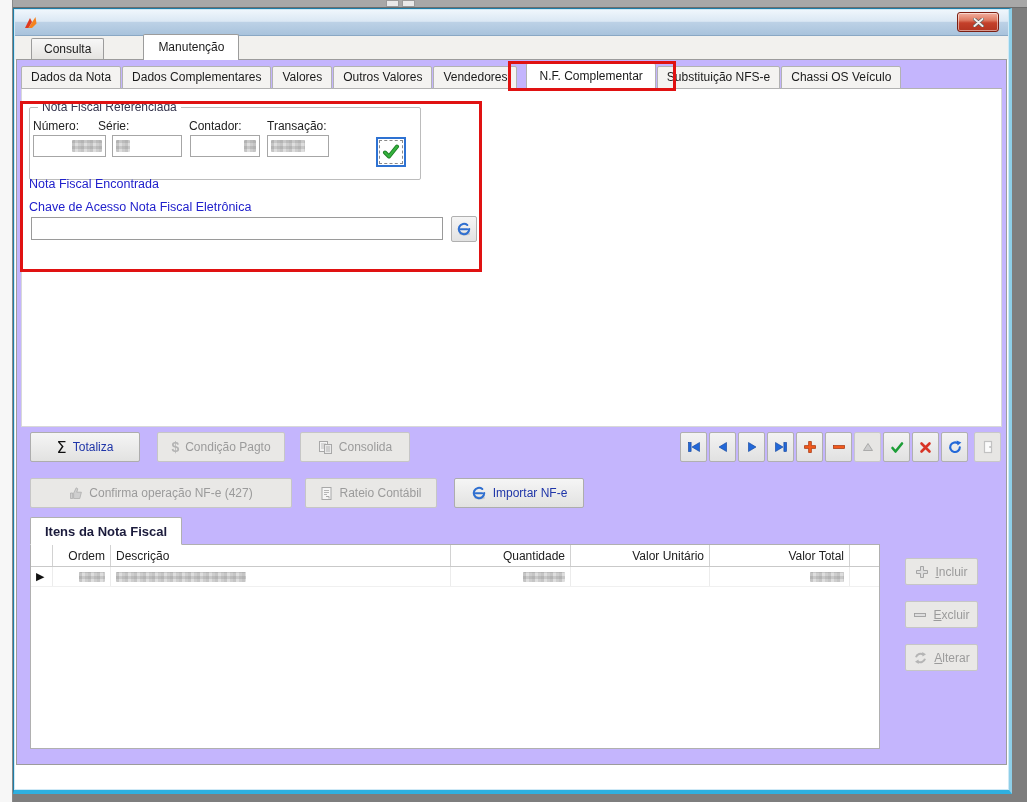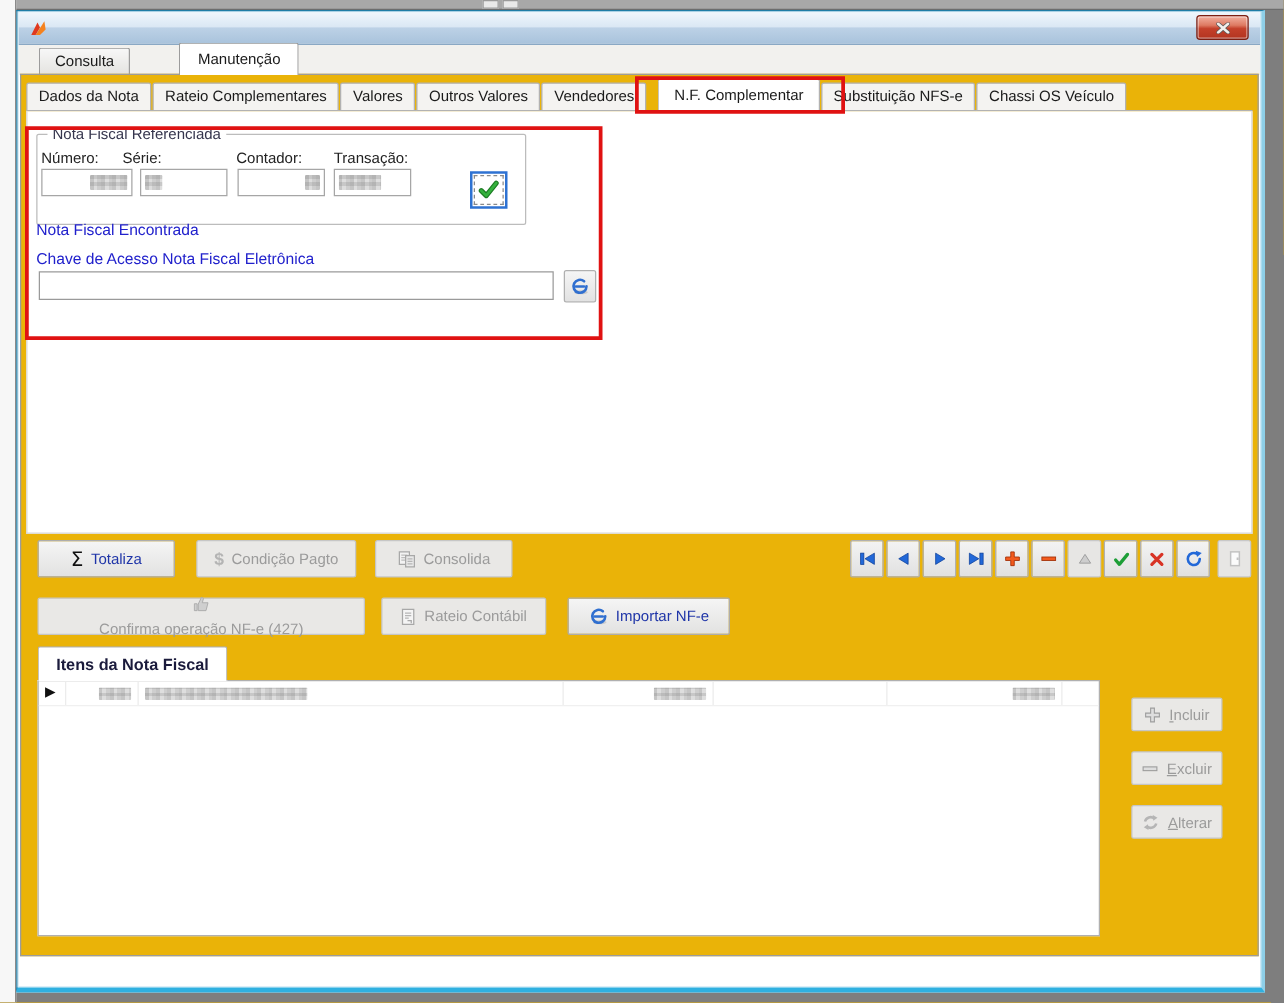--- a/index.html
+++ b/index.html
@@ -25,21 +25,21 @@
   .close-btn { position:absolute; right:9px; top:2px; width:42px; height:20px; border:1px solid #7c1f12; border-radius:3px;
                background:linear-gradient(#f2b0a0 0%, #de7a62 40%, #c4402a 55%, #b23420 100%);
                box-shadow: inset 0 0 0 1px rgba(255,255,255,.5); display:flex; align-items:center; justify-content:center; cursor:pointer; }
 
   .tabstrip-bg { position:absolute; left:1px; top:27px; right:1px; height:24px; background:#f2f1ee; }
   .main-tabs { position:absolute; left:17px; top:28px; display:flex; align-items:flex-end; height:23px;gap:37px; }
   .main-tab { font-size:12px; padding:3px 12px 4px 12px; background:linear-gradient(#f7f7f7,#e4e3e0);
               border:1px solid #9c9c9c; border-bottom:none; border-radius:2px 2px 0 0; margin-right:2px; cursor:pointer; }
   .main-tab.active { background:#fff; padding:5px 14px 6px 14px; position:relative; z-index:6; }
 
-  .page-panel { position:absolute; left:2px; top:50px; width:991px; height:706px; background:#eab308; border:1px solid #9c9c9c; }
+  .page-panel { position:absolute; left:2px; top:50px; width:991px; height:706px; background:#c4b5fd; border:1px solid #9c9c9c; }
 
   
   .sub-tabs { position:absolute; left:4px; top:4px; right:4px; height:25px; display:flex; align-items:flex-end;
               border-bottom:1px solid #b2b2b2; }
   .sub-tab { font-size:12px; padding:3px 9px 4px 9px; background:#f4f3f1; border:1px solid #b2b2b2; border-radius:2px 2px 0 0;
              margin-right:1px; margin-bottom:-1px; cursor:pointer; white-space:nowrap; }
   .sub-tab.active { background:#fff; border-bottom:1px solid #737373; padding:5px 12px 5px 12px; position:relative; z-index:3; }
 
   .sub-page { position:absolute; left:4px; top:29px; width:981px; height:338px; background:#fff;
               border-left:1px solid #d8d8d8; border-right:1px solid #d8d8d8; border-bottom:1px solid #d8d8d8; }
@@ -132,21 +132,21 @@
   <div class="tabstrip-bg"></div>
   <div class="main-tabs">
     <div class="main-tab">Consulta</div>
     <div class="main-tab active">Manutenção</div>
   </div>
 
   <div class="page-panel">
 
     <div class="sub-tabs">
       <div class="sub-tab">Dados da Nota</div>
-      <div class="sub-tab">Rateio Complementares</div>
+      <div class="sub-tab">Dados Complementares</div>
       <div class="sub-tab">Valores</div>
       <div class="sub-tab">Outros Valores</div>
       <div class="sub-tab">Vendedores</div>
       <div class="sub-tab active" style="margin-left:8px;">N.F. Complementar</div>
       <div class="sub-tab">Substituição NFS-e</div>
       <div class="sub-tab">Chassi OS Veículo</div>
     </div>
 
     <div class="annotation" style="left:491px; top:1px; width:168px; height:30px;"></div>
 
@@ -271,21 +271,21 @@
           </svg>
       </div>
       <div class="nav-btn disabled gap">
         <svg width="14" height="14" viewBox="0 0 14 14">
             <rect x="3.5" y="1.5" width="7" height="11" fill="#fbfbfb" stroke="#c2c2c2" stroke-width="1.2"></rect>
             <rect x="8.3" y="6" width="1.6" height="2" fill="#c2c2c2"></rect>
           </svg>
       </div>
     </div>
 
-    <div class="btn disabled" style="left:13px; top:418px; width:262px;flex-direction:column;">
+    <div class="btn disabled" style="left:13px; top:418px; width:262px;">
       <span class="ic">
         <svg width="14" height="14" viewBox="0 0 14 14">
             <path d="M1.5 7h2.2v5.5H1.5z M4.6 12.5V7.2l2.6-5.4 1.6 1-1 3.4h4.6l-1.6 6.3z" fill="#cfcfcf" stroke="#a8a8a8" stroke-width=".7"></path>
           </svg>
       </span>
       <span>Confirma operação NF-e (427)</span>
     </div>
     <div class="btn" style="left:437px; top:418px; width:130px;">
       <span class="ic">
         <svg width="16" height="16" viewBox="0 0 16 16">
@@ -303,20 +303,29 @@
             <path d="M4 4.5h5M4 6.5h5M4 8.5h3" stroke="#b5b5b5"></path>
             <path d="M6 10.5h3v2" stroke="#a8a8a8" fill="none"></path>
           </svg>
       </span>
       <span>Rateio Contábil</span>
     </div>
 
     <div class="itens-tab">Itens da Nota Fiscal</div>
 
     <div class="grid">
+      <div class="grid-head">
+        <div class="gh-cell" style="width:22px;"></div>
+        <div class="gh-cell r" style="width:58px;">Ordem</div>
+        <div class="gh-cell" style="width:340px;">Descrição</div>
+        <div class="gh-cell r" style="width:120px;">Quantidade</div>
+        <div class="gh-cell r" style="width:139px;">Valor Unitário</div>
+        <div class="gh-cell r" style="width:140px;">Valor Total</div>
+        <div class="gh-cell" style="width:29px; border-right:none;"></div>
+      </div>
       <div class="grid-row">
         <div class="gr-cell" style="width:22px;">
             <span class="row-marker">▶</span>
           </div>
         <div class="gr-cell r" style="width:58px;">
             <span class="redact" style="width:26px; height:10px;"></span>
           </div>
         <div class="gr-cell" style="width:340px;">
             <span class="redact" style="width:130px; height:10px;"></span>
           </div>

